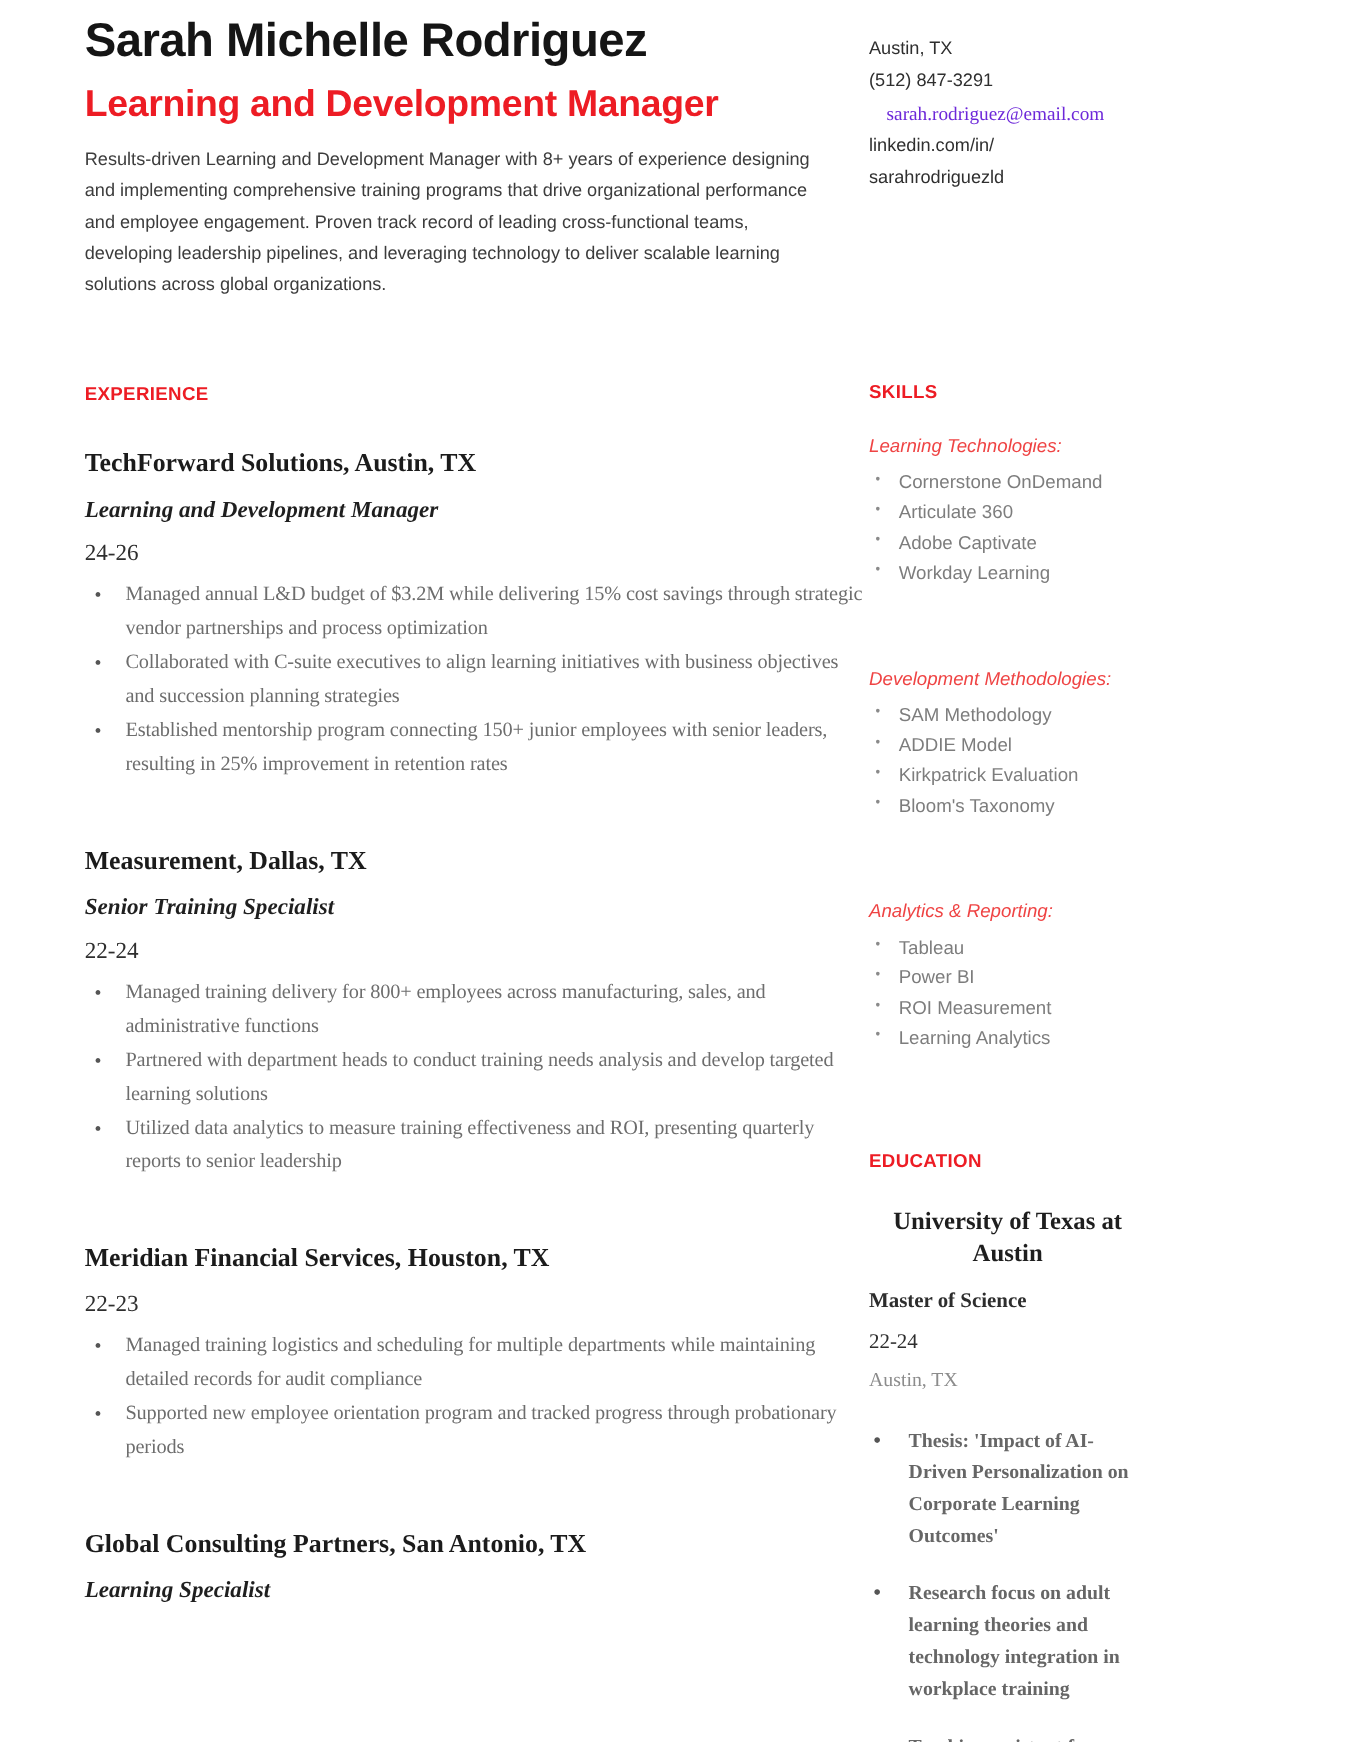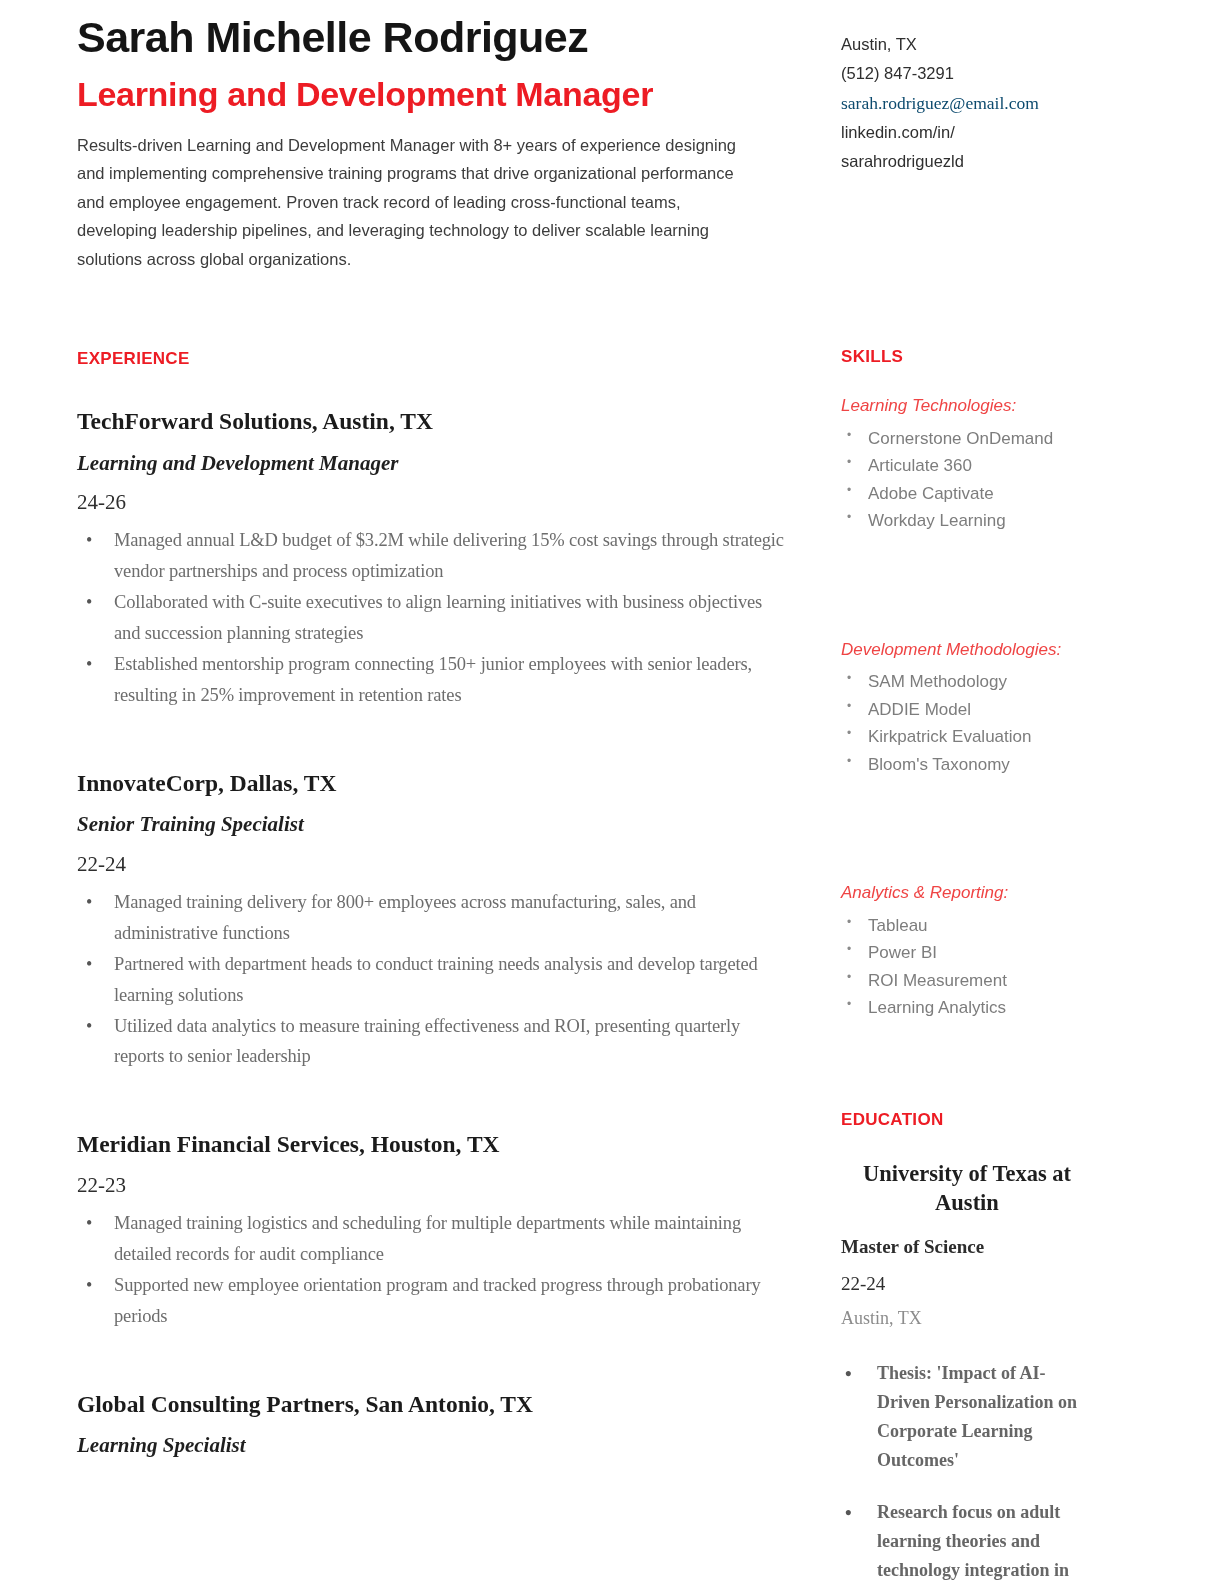--- a/index.html
+++ b/index.html
@@ -3,21 +3,20 @@
 <meta charset="utf-8">
 <style>
   * { margin: 0; padding: 0; box-sizing: border-box; }
   html, body { background: #ffffff; }
   body { width: 1224px; height: 1584px; overflow: hidden; }
   .page {
     width: 1224px; height: 1584px;
     background: #ffffff;
     display: grid;
     grid-template-columns: 713px 307px;
-    column-gap: 51px;
     padding: 0 76px 0 77px;
     font-family: "Liberation Sans", sans-serif;
   }
 
   
   .name {
     margin-top: 14px;
     font-family: "Liberation Sans", sans-serif;
     font-weight: 800;
     font-size: 43px;
@@ -99,26 +98,27 @@
   .contact {
     margin-top: 30px;
     font-size: 16.5px;
     line-height: 1.75;
     color: #2f2f2f;
   }
   .contact .email {
     display: block;
     font-family: "Liberation Serif", serif;
     font-size: 17.5px;
-    color: #0c4a6e;
+    color: #6d28d9;
     text-decoration: none;
+    margin-left: 16px;
   }
   .skills-label { margin-top: 171px; }
   .skill-group { margin-top: 26px; }
-  .skill-group + .skill-group { margin-top: 102px; }
+  .skill-group + .skill-group { margin-top: 70px; }
   .skill-group-label {
     font-style: italic;
     font-size: 17px;
     color: #ef4444;
     line-height: 1.5;
   }
   .skill-group ul { list-style: none; margin-top: 6px; }
   .skill-group li {
     position: relative;
     padding-left: 27px;
@@ -206,21 +206,21 @@
       <h4 class="jobtitle">Learning and Development Manager</h4>
       <div class="dates">24-26</div>
       <ul>
         <li>Managed annual L&amp;D budget of $3.2M while delivering 15% cost savings through strategic vendor partnerships and process optimization</li>
         <li>Collaborated with C-suite executives to align learning initiatives with business objectives and succession planning strategies</li>
         <li>Established mentorship program connecting 150+ junior employees with senior leaders, resulting in 25% improvement in retention rates</li>
       </ul>
     </div>
 
     <div class="job">
-      <h3 class="company">InnovateCorp, Dallas, TX</h3>
+      <h3 class="company">Measurement, Dallas, TX</h3>
       <h4 class="jobtitle">Senior Training Specialist</h4>
       <div class="dates">22-24</div>
       <ul>
         <li>Managed training delivery for 800+ employees across manufacturing, sales, and administrative functions</li>
         <li>Partnered with department heads to conduct training needs analysis and develop targeted learning solutions</li>
         <li>Utilized data analytics to measure training effectiveness and ROI, presenting quarterly reports to senior leadership</li>
       </ul>
     </div>
 
     <div class="job">

